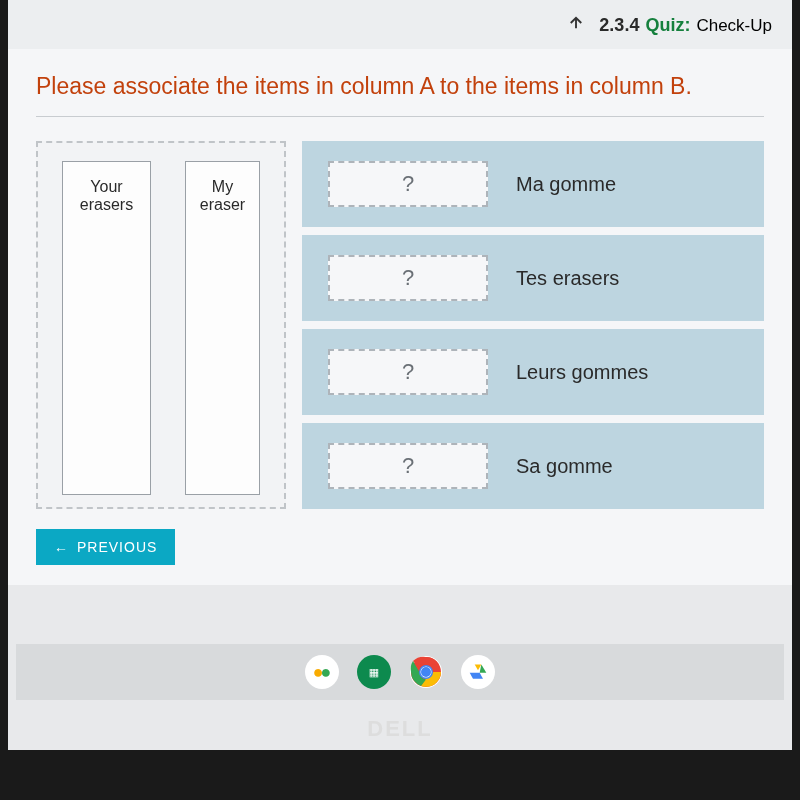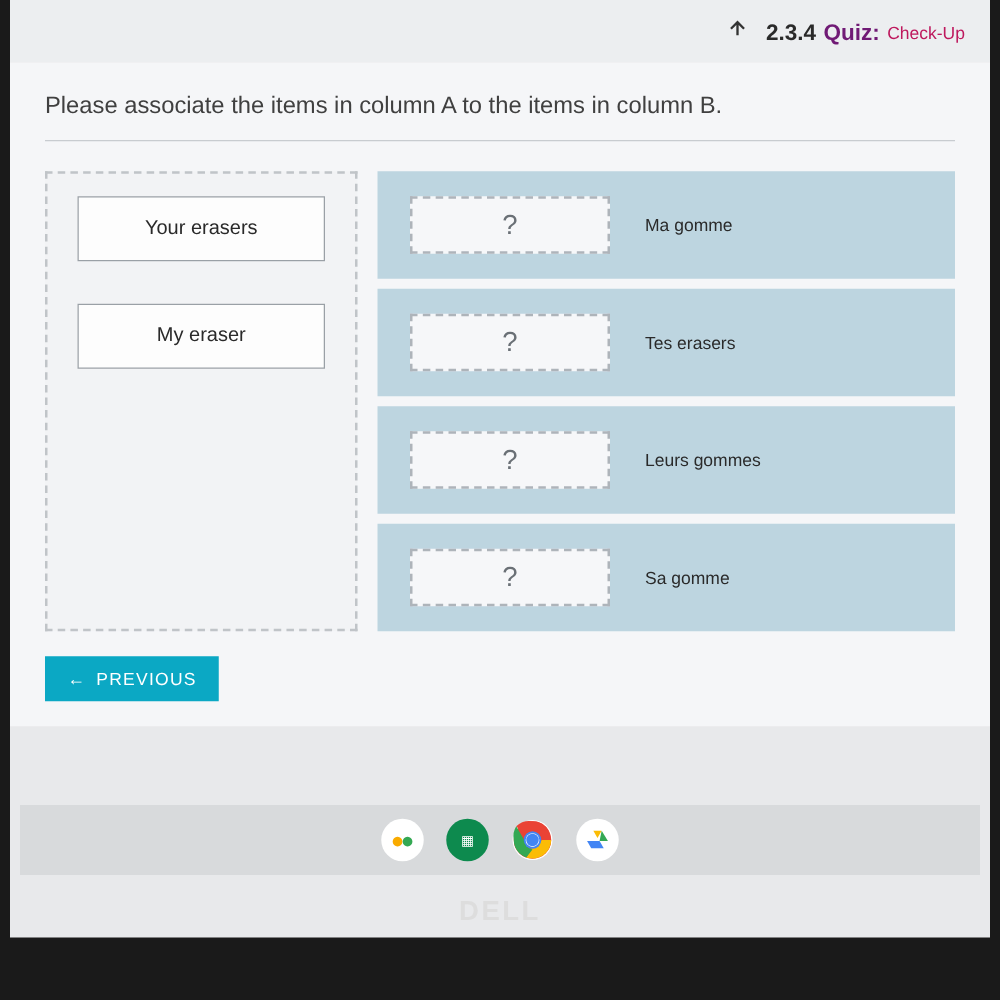--- a/index.html
+++ b/index.html
@@ -31,50 +31,49 @@
       margin-right: 14px;
       cursor: pointer;
     }
     .quiz-number {
       font-weight: bold;
       color: #2a2a2a;
       font-size: 18px;
     }
     .quiz-label {
       font-weight: bold;
-      color: #701a75;
+      color: #15803d;
       font-size: 18px;
       margin-left: 6px;
     }
     .quiz-subtitle {
-      color: #be185d;
-      font-size: 14px;
+      color: #000000;
+      font-size: 17px;
       margin-left: 6px;
     }
     .content {
       background: #f5f6f8;
       padding: 24px 28px 20px;
     }
     .instruction {
-      font-size: 19px;
-      color: #404040;
+      font-size: 23px;
+      color: #c2410c;
       padding-bottom: 16px;
       border-bottom: 1px solid #c8ccd0;
     }
     .match-area {
       display: flex;
       gap: 16px;
       margin-top: 24px;
     }
     .column-a {
       width: 250px;
       border: 2px dashed #c0c4c8;
       padding: 18px 24px 12px;
       display: flex;
-      flex-direction: column;
       gap: 34px;
       background: #f2f3f5;
     }
     .drag-item {
       border: 1px solid #9aa0a6;
       background: #fdfdfd;
       padding: 16px 10px;
       text-align: center;
       font-size: 16px;
       color: #2a2a2a;
@@ -98,21 +97,21 @@
       height: 46px;
       border: 2px dashed #aeb4ba;
       background: #f6f7f9;
       display: flex;
       align-items: center;
       justify-content: center;
       font-size: 22px;
       color: #6a7076;
     }
     .target-label {
-      font-size: 14px;
+      font-size: 20px;
       color: #2a2a2a;
     }
     .nav-bar {
       margin-top: 20px;
     }
     .prev-btn {
       background: #0ba8c4;
       color: #fff;
       border: none;
       padding: 10px 18px;

